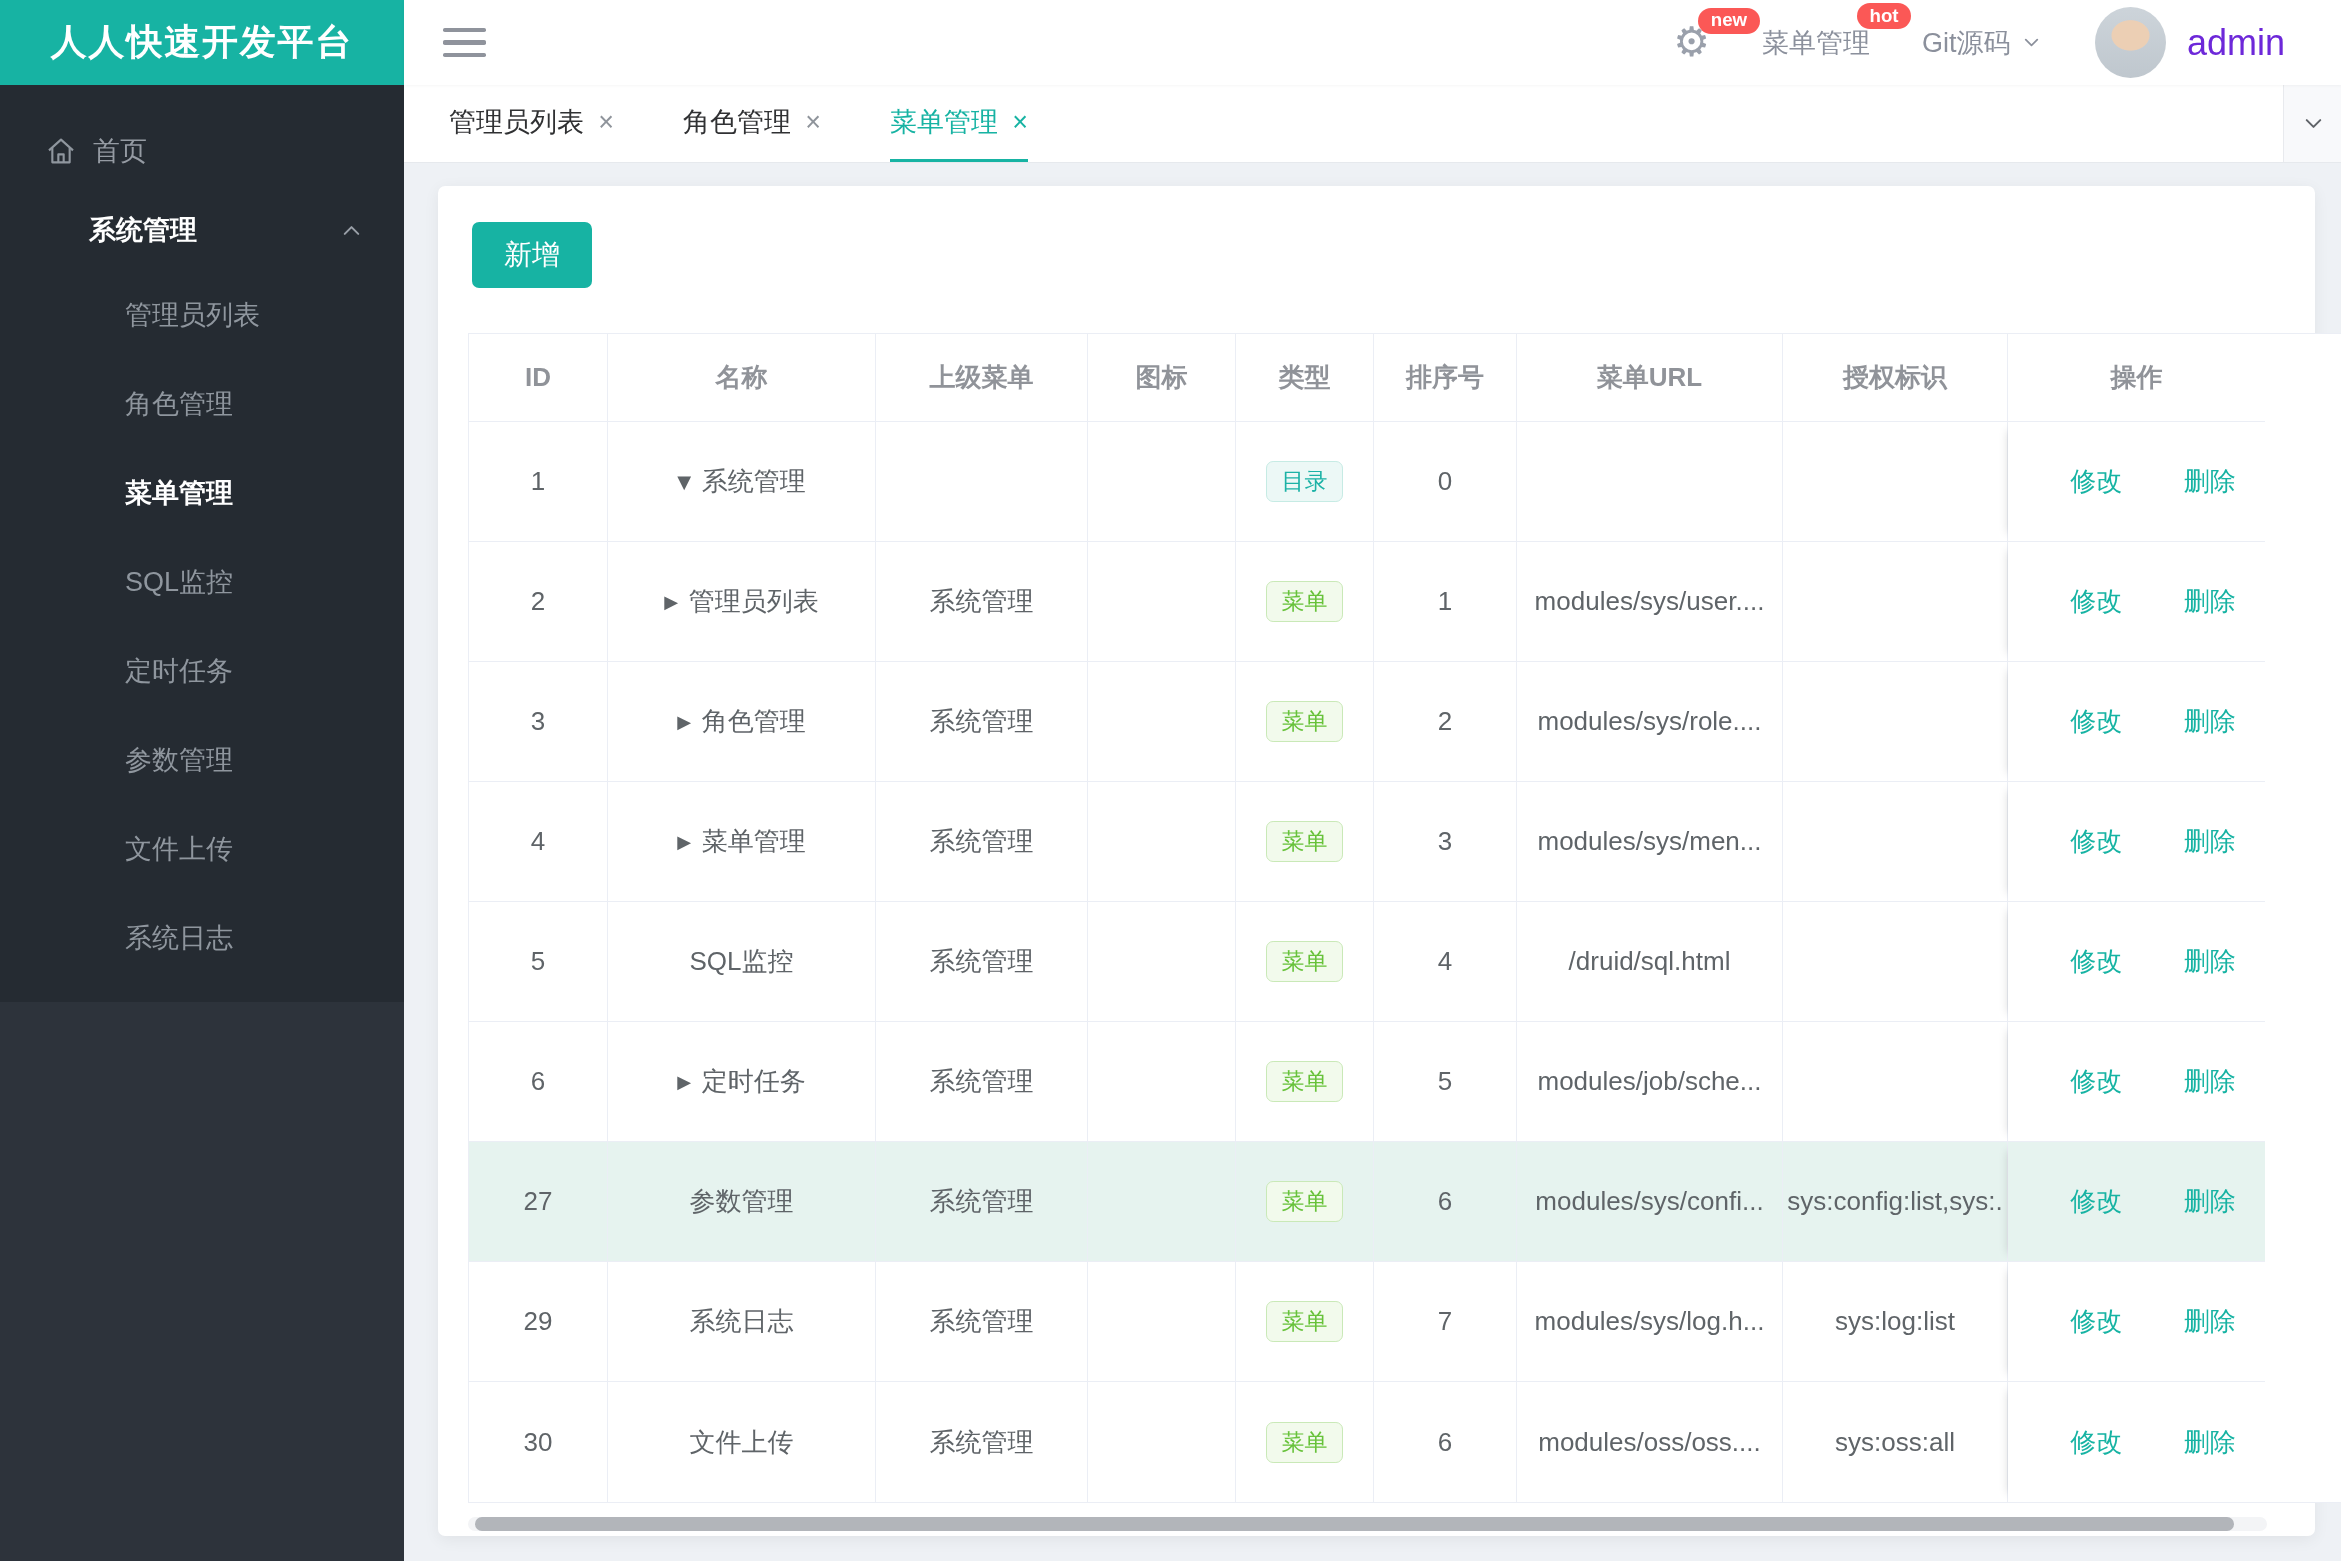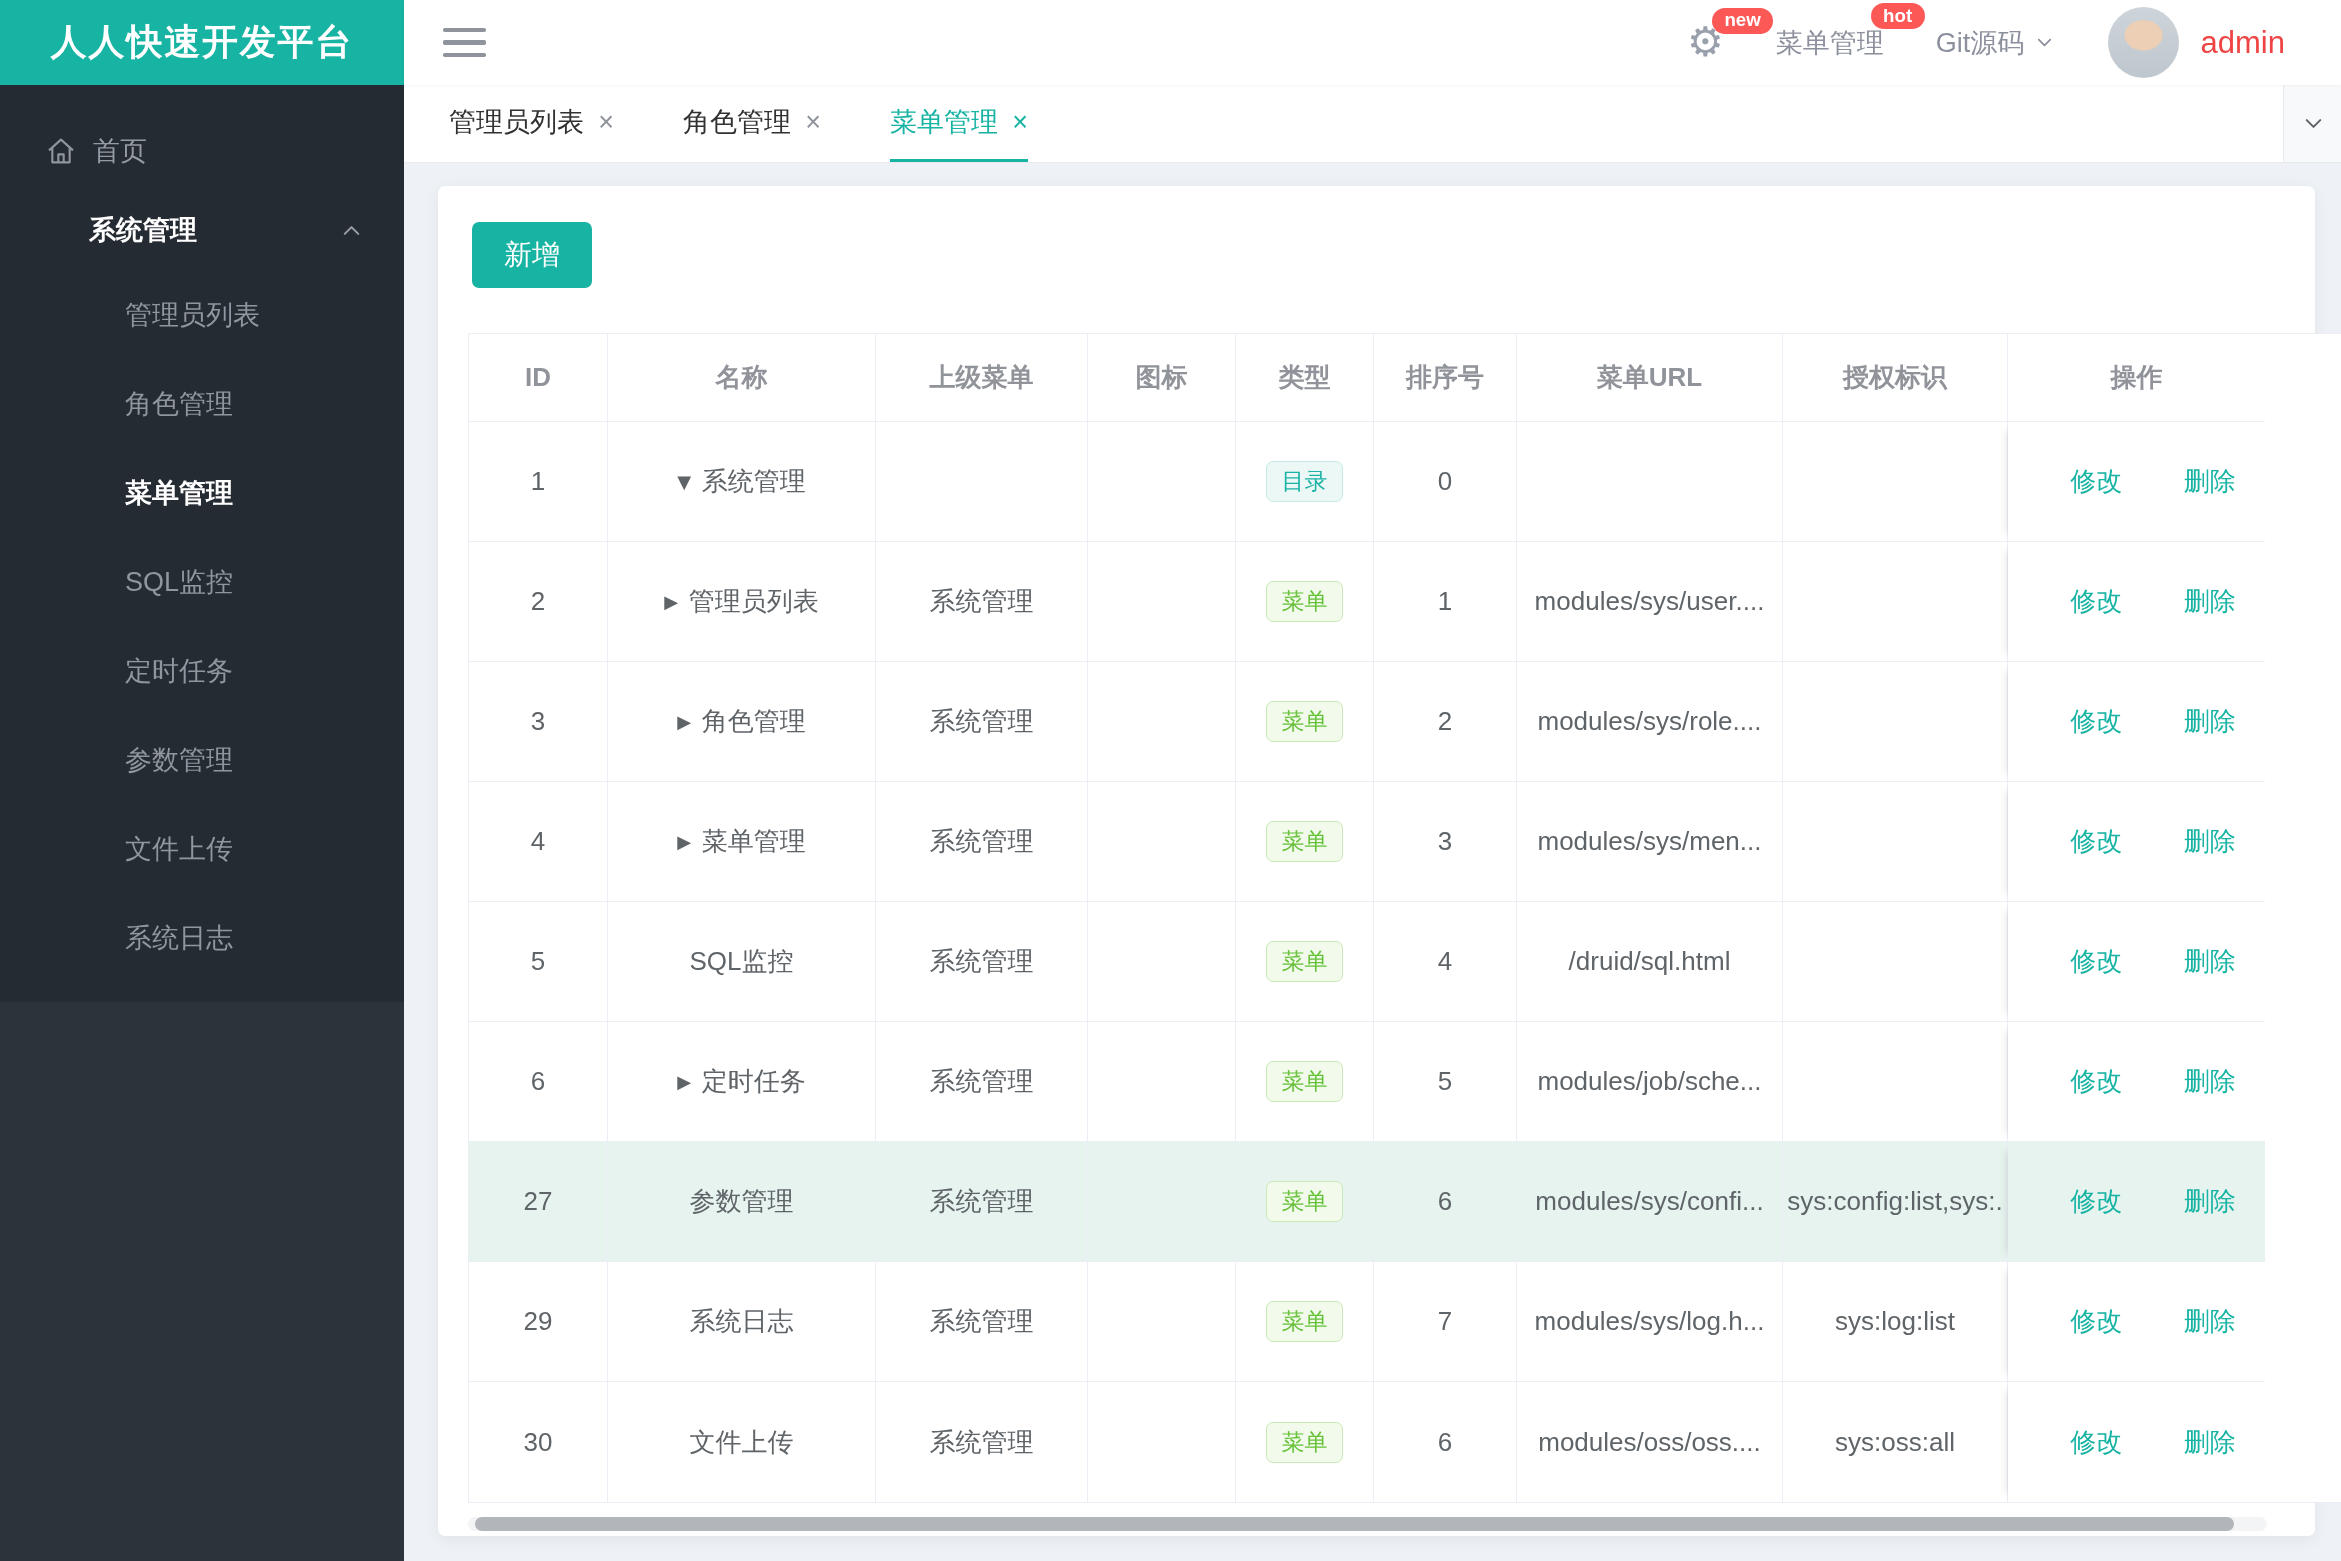--- a/index.html
+++ b/index.html
@@ -35,21 +35,21 @@
   .pill { position:absolute; top:-14.2px; left:25px; background:#fb5856; color:#fff; font-size:18.7px; font-weight:bold;
           padding:3.6px 12.5px; border-radius:890px; line-height:1; white-space:nowrap; }
   .toplink { position:relative; font-size:27px; color:#8b909c; cursor:pointer; display:flex; align-items:center; gap:9px; }
   .toplink .pill { top:-21.4px; left:auto; right:-41px; }
   .user-menu { display:flex; align-items:center; gap:21.4px; cursor:pointer; }
   .avatar { width:71px; height:71px; border-radius:50%;
             background:
               radial-gradient(closest-side at 50% 104%, #f4f2ef 0 54%, rgba(0,0,0,0) 56%),
               radial-gradient(closest-side at 50% 40%, #eccfb4 0 52%, rgba(0,0,0,0) 55%),
               linear-gradient(#cdd4da,#bfc7ce); }
-  .username { font-size:31px; color:#ef4444; }
+  .username { font-size:36px; color:#6d28d9; }
 
   
   .tabbar { height:78px; background:#fff; position:relative; display:flex; align-items:stretch;
             padding-left:45px; border-bottom:0.9px solid #e6e9ed; z-index:2; }
   .tabs { display:flex; gap:69px; }
   .tab { display:flex; align-items:center; gap:14.2px; font-size:27px; color:#303133; cursor:pointer;
          border-bottom:3.6px solid transparent; }
   .tab .close { font-size:27px; color:#8f949b; }
   .tab.active { color:#17b3a3; border-bottom-color:#17b3a3; }
   .tab.active .close { color:#17b3a3; }

